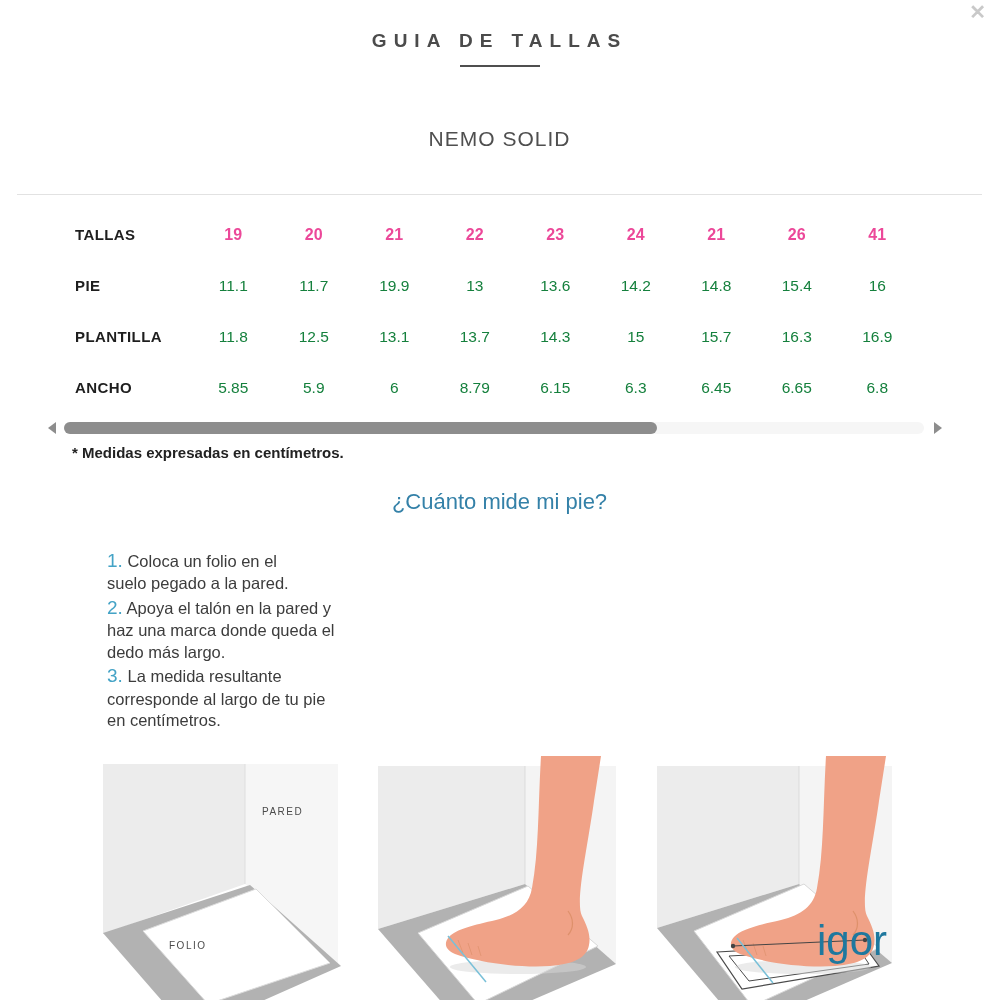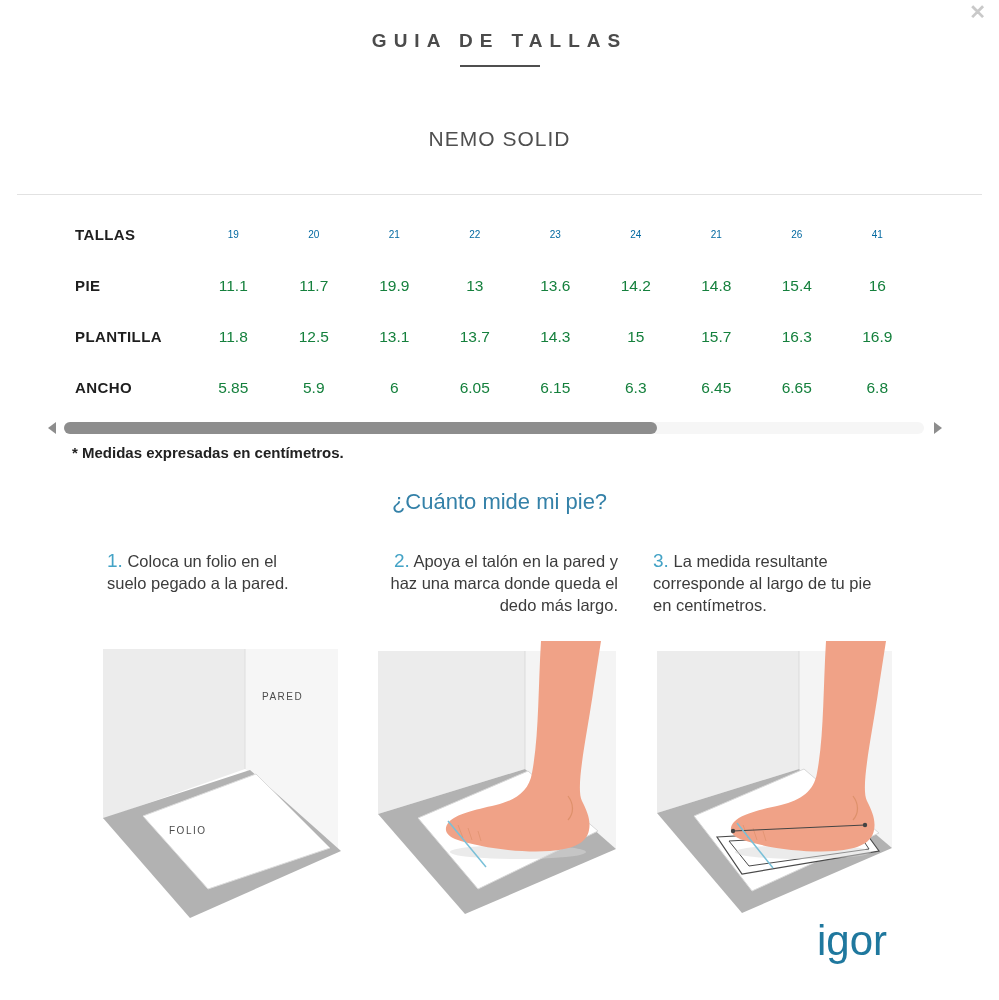--- a/index.html
+++ b/index.html
@@ -13,39 +13,39 @@
   .title-underline { width:80px; height:2px; background:#4f4f4f; margin:13px auto 0 auto; }
 
   .product { text-align:center; margin-top:60px; font-size:21px; letter-spacing:1px; color:#4f4f4f; }
 
   .divider { height:1px; background:#e2e2e2; margin:43px 17px 0 17px; }
 
   .size-table { padding:14px 0 0 75px; }
   .trow { display:flex; align-items:center; height:51px; }
   .tlabel { width:118px; font-weight:bold; font-size:15px; color:#1e1e1e; letter-spacing:0.4px; }
   .tcell { width:80.5px; text-align:center; }
-  .header-row .tcell { font-weight:normal; font-size:10px; color:#0369a1; }
+  .header-row .tcell { font-weight:bold; font-size:16px; color:#ec4899; }
   .vrow .tcell { font-size:15.5px; color:#15803d; }
 
   .scrollbar { display:flex; align-items:center; margin:8px 57px 0 48px; height:14px; }
   .arrow { width:0; height:0; border-style:solid; }
   .arrow-left { border-width:6px 8px 6px 0; border-color:transparent #8d8d8d transparent transparent; }
   .arrow-right { border-width:6px 0 6px 8px; border-color:transparent transparent transparent #8d8d8d; }
   .sb-track { flex:1; height:12px; background:#f6f6f6; border-radius:7px; margin:0 10px 0 8px; position:relative; }
   .sb-thumb { position:absolute; left:0; top:0; height:12px; width:69%; background:var(--scrollbar-thumb,#8d8d8d); border-radius:7px; }
 
   .note { margin:9px 0 0 72px; font-weight:bold; font-size:15px; color:#222; }
 
   .measure-heading { text-align:center; margin-top:28px; font-size:22px; color:var(--accent-blue,#3481a8); }
 
-  .steps { display:flex; margin:33px 0 0 107px; }
+  .steps { display:flex; margin:33px 0 0 107px;flex-direction:column; }
   .step { font-size:16.5px; line-height:1.32; color:#3c3c3c; margin:0; }
   .step .step-num { color:var(--step-number-blue,#44a3c6); font-size:19px; }
   .step-1 { width:205px; margin-right:63px; }
-  .step-2 { width:243px; margin-right:35px;text-align:right; }
+  .step-2 { width:243px; margin-right:35px; }
   .step-3 { width:237px; }
 
   .illustrations { display:flex; margin:24px 0 0 93px; }
   .illus { display:block; }
   .illus-1 { margin-right:23px; }
   .illus-2 { margin-right:13px; }
 
   .illus-label { font-size:10px; letter-spacing:1.5px; fill:#4b4b4b; }
 
   .logo { position:absolute; top:917px; right:112px; font-size:42px; color:var(--logo-blue,#1f789e); letter-spacing:0; z-index:2; }
@@ -100,21 +100,21 @@
           <div class="tcell">15</div>
           <div class="tcell">15.7</div>
           <div class="tcell">16.3</div>
           <div class="tcell">16.9</div>
         </div>
         <div class="trow vrow">
           <div class="tlabel">ANCHO</div>
           <div class="tcell">5.85</div>
           <div class="tcell">5.9</div>
           <div class="tcell">6</div>
-          <div class="tcell">6.05</div>
+          <div class="tcell">8.79</div>
           <div class="tcell">6.15</div>
           <div class="tcell">6.3</div>
           <div class="tcell">6.45</div>
           <div class="tcell">6.65</div>
           <div class="tcell">6.8</div>
         </div>
       </div>
   </div>
 
   <div class="scrollbar">

